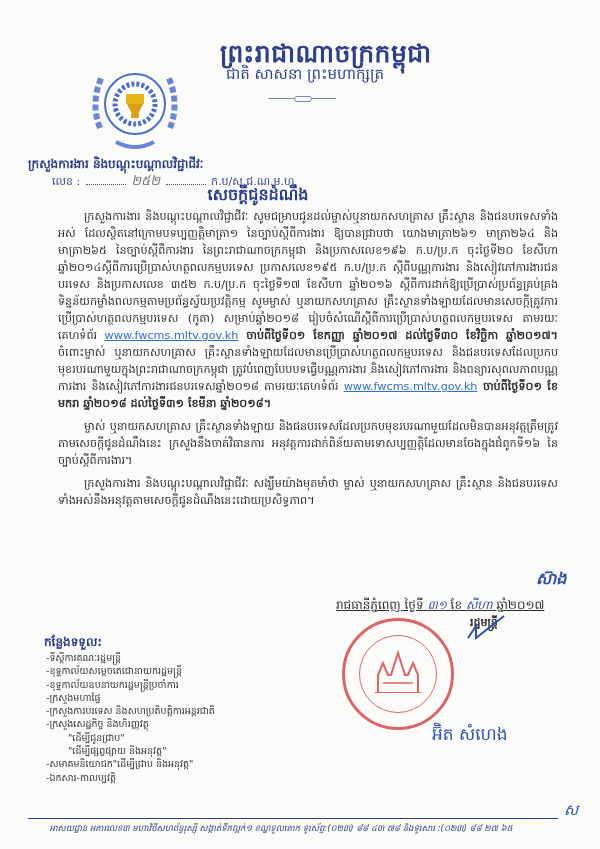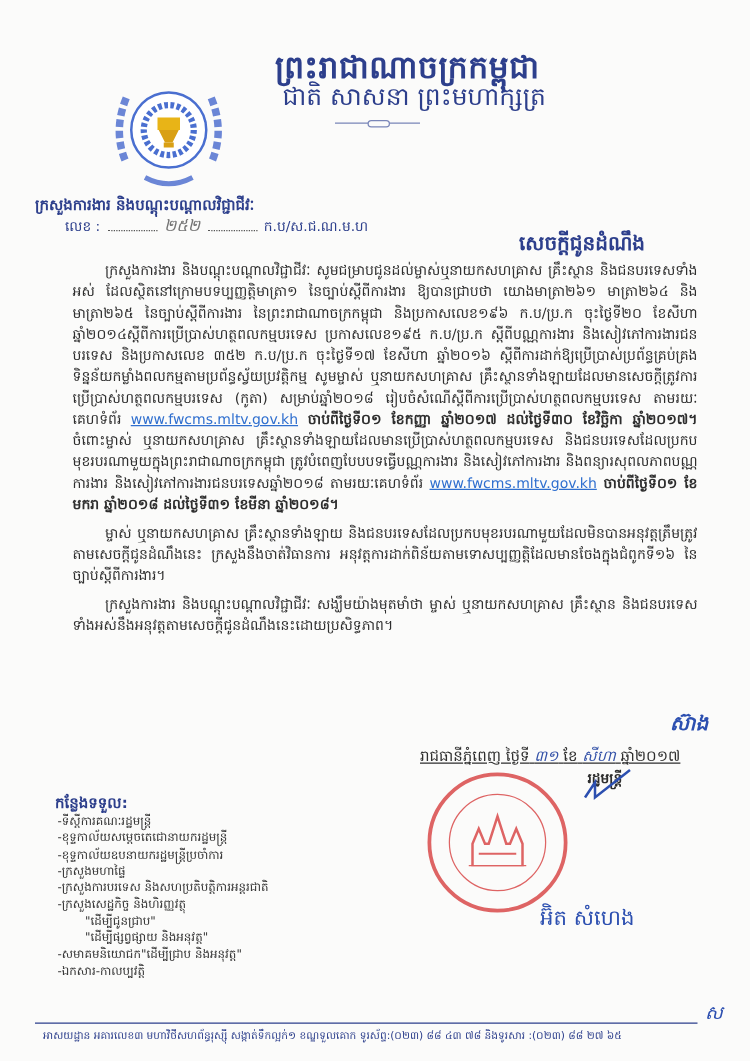--- a/index.html
+++ b/index.html
@@ -6,21 +6,21 @@
     body {
       width: 600px; height: 849px; background: #fbfbfa; position: relative; overflow: hidden;
       font-family: "DejaVu Sans", sans-serif; color: #2b2b2b;
     }
     .page { position: absolute; inset: 0; }
     .abs { position: absolute; }
     .title-kingdom {
       left: 220px; top: 38px; font-size: 25px; font-weight: bold; color: #2d3f8c; letter-spacing: 0.5px;
     }
     .title-motto {
-      left: 226px; top: 64px; font-size: 20px; color: #2d3f8c;
+      left: 226px; top: 64px; font-size: 15px; color: #2d3f8c;
     }
     .ornament {
       left: 268px; top: 98px; width: 68px; height: 6px;
       border-top: 1px solid #7a86b8;
     }
     .ornament::after {
       content: ""; position: absolute; left: 26px; top: -3px; width: 16px; height: 4px;
       border: 1px solid #7a86b8; border-radius: 3px; background: #fbfbfa;
     }
     .logo {
@@ -28,21 +28,21 @@
     }
     .ministry {
       left: 28px; top: 156px; font-size: 12px; font-weight: bold; color: #2d3f8c; text-align: center;
     }
     .refno {
       left: 52px; top: 172px; font-size: 11px; color: #2d3f8c; white-space: nowrap;
     }
     .refno .dots { display: inline-block; width: 40px; border-bottom: 1px dotted #555; margin: 0 2px; }
     .refno .hand { font-style: italic; color: #737373; font-size: 13px; }
     .subject {
-      left: 0; width: 516px; top: 184px; text-align: right; font-size: 16px; font-weight: bold; color: #2d3f8c;
+      left: 0; width: 516px; top: 184px; text-align: center; font-size: 16px; font-weight: bold; color: #2d3f8c;
     }
     .body {
       left: 58px; width: 500px; top: 208px; font-size: 11.2px; line-height: 17px; color: #2e2e2e;
       text-align: justify;
     }
     .body p { margin: 0 0 6px 0; text-indent: 26px; }
     .body a { color: #2f6fcf; text-decoration: underline; }
     .body b { font-weight: bold; margin-top: 14px; }
     .date-line {
       left: 336px; top: 597px; font-size: 12px; color: #2e2e2e; text-decoration: underline;
@@ -66,21 +66,21 @@
     }
     .recipients {
       left: 46px; top: 651px; font-size: 9.5px; line-height: 13.3px; color: #333;
       list-style: none; margin: 0; padding: 0;
     }
     .recipients li.sub { padding-left: 22px; }
     .footer-line {
       left: 28px; top: 818px; width: 530px; border-top: 1.5px solid #2d3f8c;
     }
     .footer-text {
-      left: 0; width: 532px; top: 823px; text-align: center; font-size: 8.5px; color: #2d3f8c;
+      left: 0; width: 532px; top: 823px; text-align: center; font-size: 8.5px; font-style: italic; color: #2d3f8c; padding-left: 15px;
     }
     .initials { left: 564px; top: 800px; font-size: 15px; font-style: italic; color: #2c4fb0; }
     .initials2 { left: 536px; top: 568px; font-size: 16px; font-style: italic; color: #2c4fb0; font-weight: bold; }
     .checkmark { left: 466px; top: 612px; width: 40px; height: 30px; }
   </style>
 </head>
 <body>
 
 <div class="page">
 

